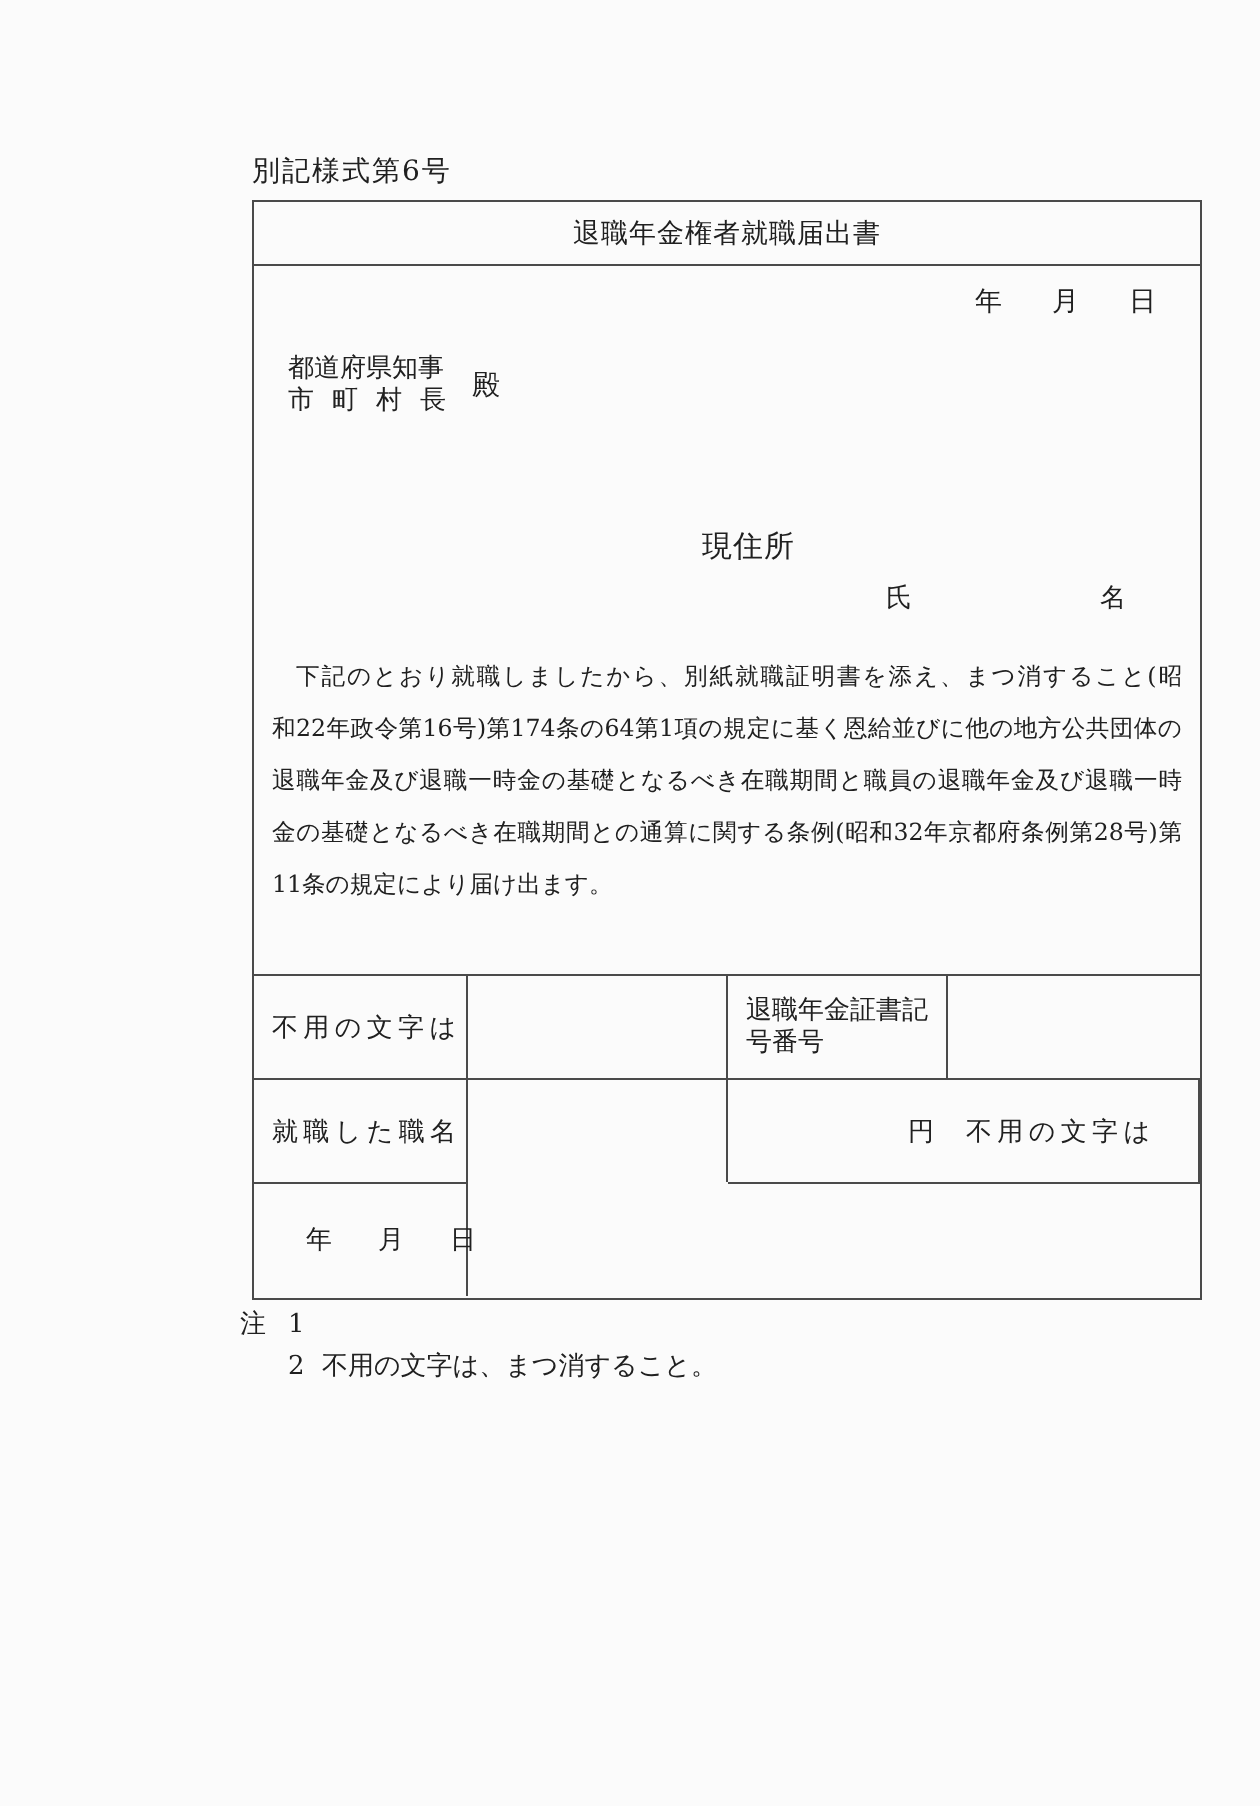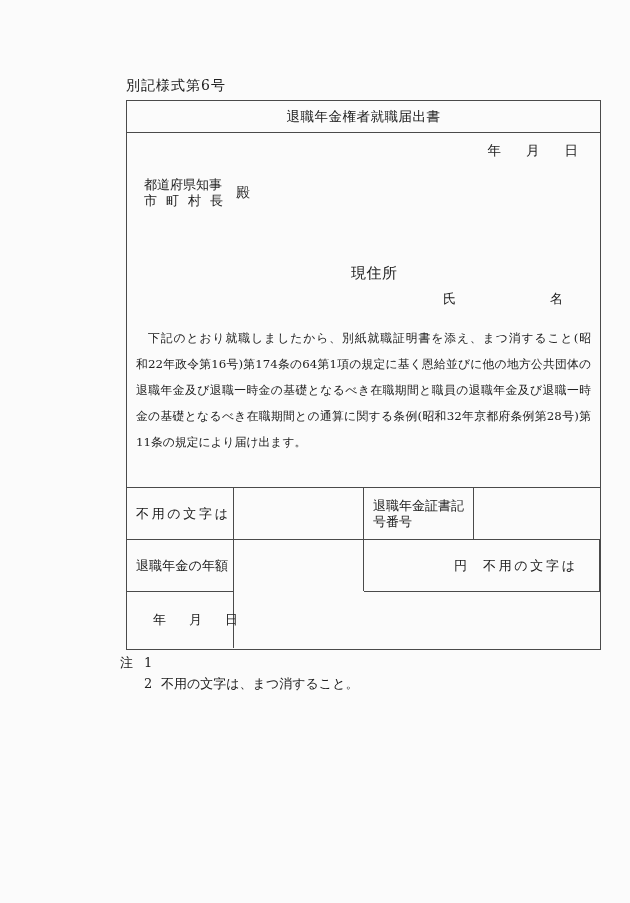--- a/index.html
+++ b/index.html
@@ -144,21 +144,21 @@
       <div class="cell bR label-cell">
         <div class="label-justify">不用の文字は</div>
       </div>
       <div class="cell bR"></div>
       <div class="cell bR label-cell">
         <div class="cert-label">退職年金証書記号番号</div>
       </div>
       <div class="cell"></div>
 
       <div class="cell bR label-cell">
-        <div class="label-justify">退職年金の年額</div>
+        <div class="label-justify">就職した職名</div>
       </div>
       <div class="cell bR"></div>
       <div class="cell unit-cell">
         <span>円</span>
       </div>
 
       <div class="cell bR label-cell">
         <div class="label-justify">不用の文字は</div>
       </div>
       <div class="cell bR ymd-cell">

